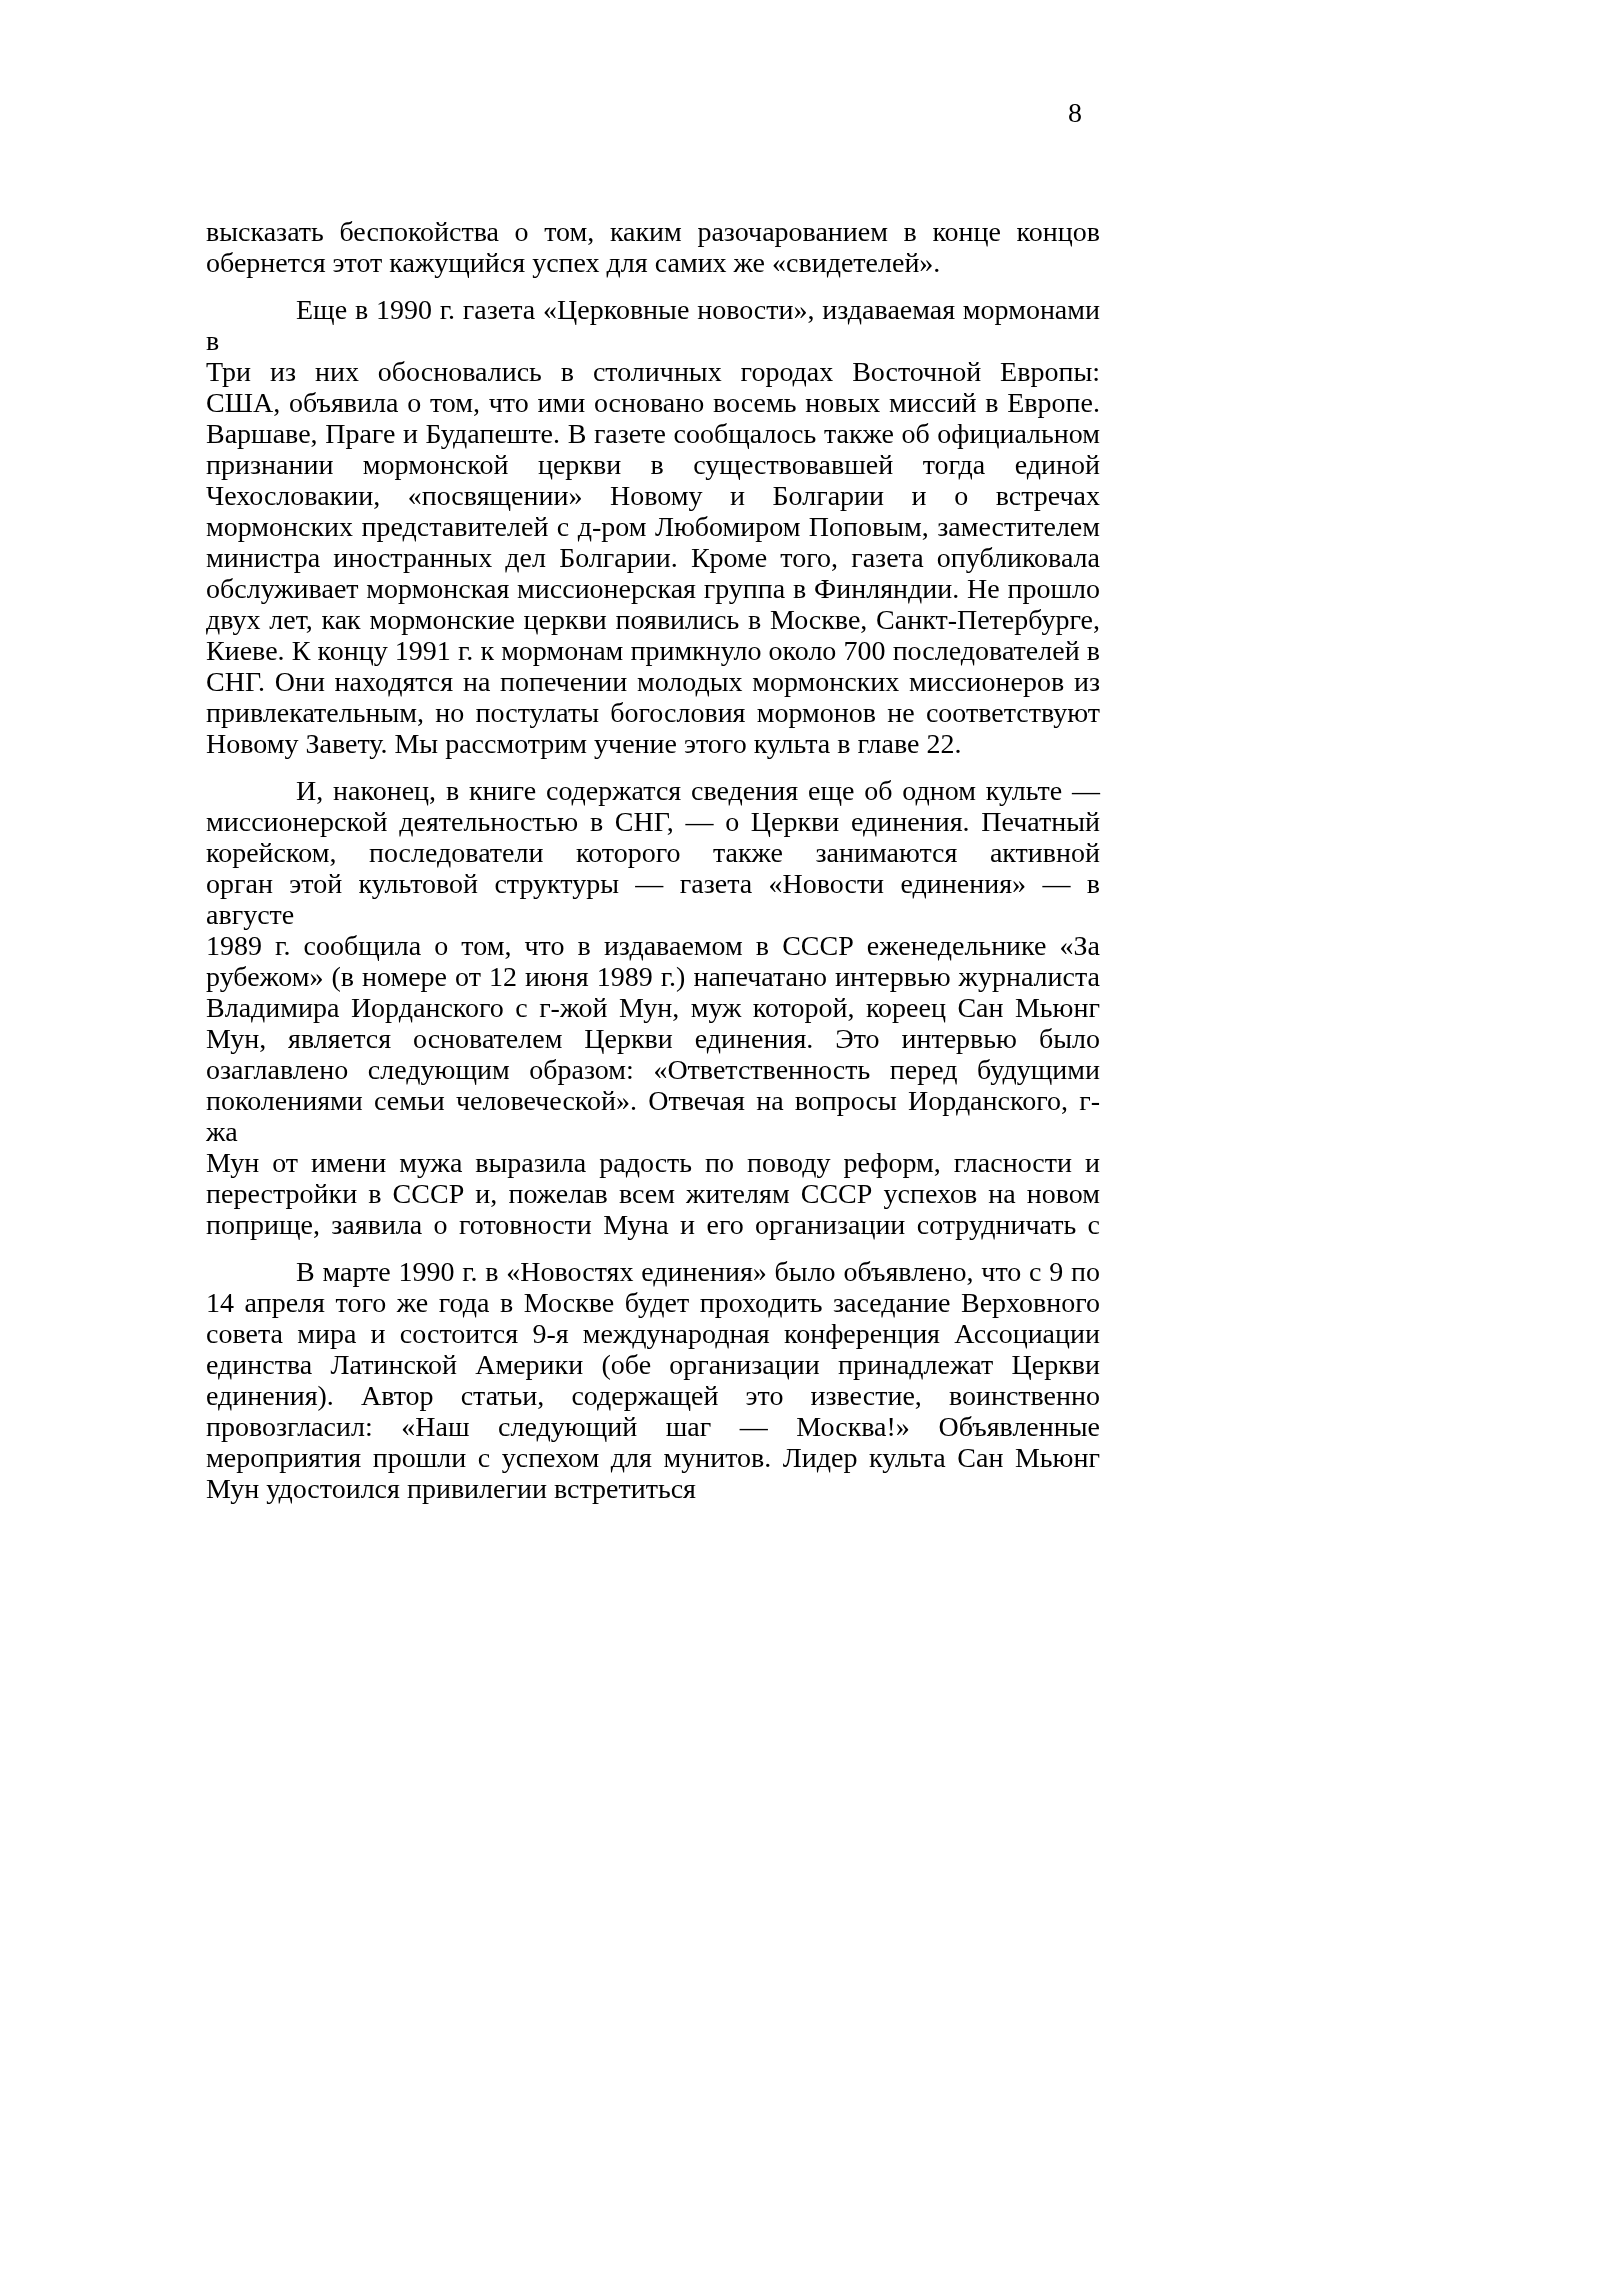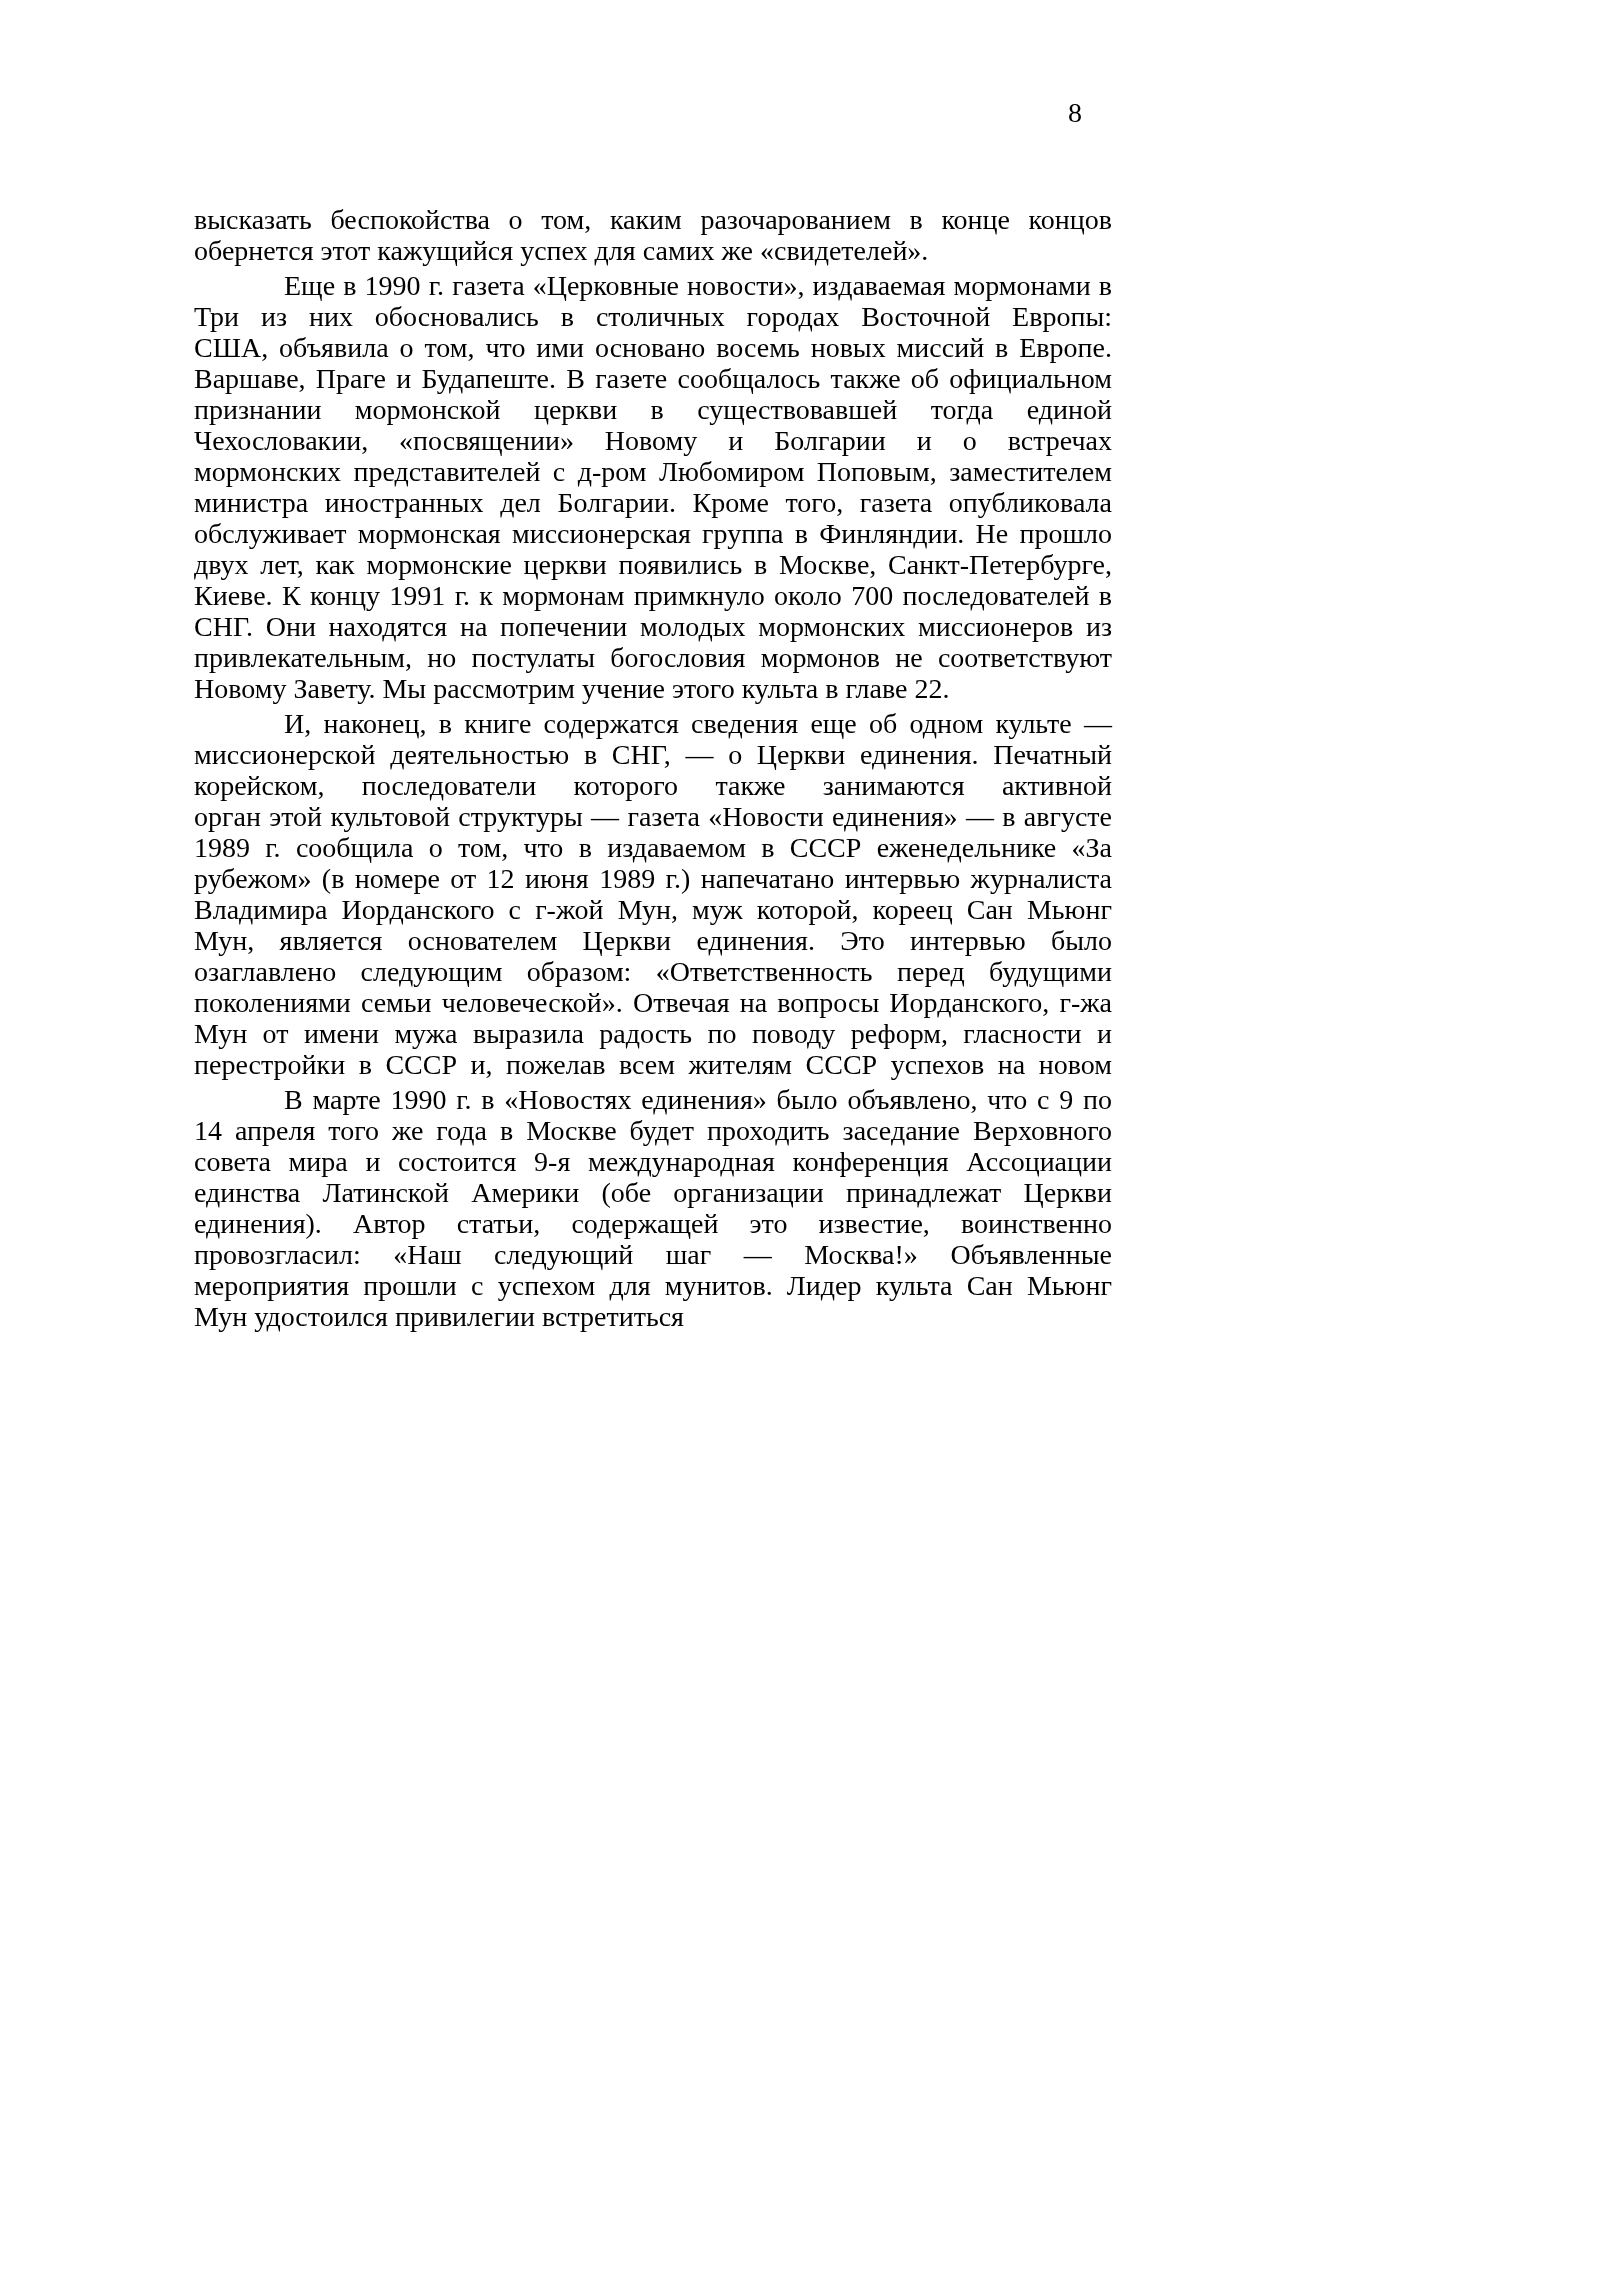--- a/index.html
+++ b/index.html
@@ -27,21 +27,21 @@
     padding-right: 34px;
     text-align: right;
   }
   .page-body {
     position: absolute;
     left: 190px;
     top: 200px;
     width: 926px;
   }
   .paragraph {
-    margin: 4px;
+    margin: 16px;
     padding: 0;
   }
   .line {
     text-align: justify;
     text-align-last: justify;
     -moz-text-align-last: justify;
     white-space: normal;
   }
   .line.indent {
     text-indent: 90px;
@@ -85,20 +85,21 @@
         <div class="line">корейском, последователи которого также занимаются активной</div>
         <div class="line">орган этой культовой структуры — газета «Новости единения» — в августе</div>
         <div class="line">1989 г. сообщила о том, что в издаваемом в СССР еженедельнике «За</div>
         <div class="line">рубежом» (в номере от 12 июня 1989 г.) напечатано интервью журналиста</div>
         <div class="line">Владимира Иорданского с г-жой Мун, муж которой, кореец Сан Мьюнг</div>
         <div class="line">Мун, является основателем Церкви единения. Это интервью было</div>
         <div class="line">озаглавлено следующим образом: «Ответственность перед будущими</div>
         <div class="line">поколениями семьи человеческой». Отвечая на вопросы Иорданского, г-жа</div>
         <div class="line">Мун от имени мужа выразила радость по поводу реформ, гласности и</div>
         <div class="line">перестройки в СССР и, пожелав всем жителям СССР успехов на новом</div>
+        <div class="line">поприще, заявила о готовности Муна и его организации сотрудничать с</div>
       </div>
       <div class="paragraph">
         <div class="line indent">В марте 1990 г. в «Новостях единения» было объявлено, что с 9 по</div>
         <div class="line">14 апреля того же года в Москве будет проходить заседание Верховного</div>
         <div class="line">совета мира и состоится 9-я международная конференция Ассоциации</div>
         <div class="line">единства Латинской Америки (обе организации принадлежат Церкви</div>
         <div class="line">единения). Автор статьи, содержащей это известие, воинственно</div>
         <div class="line">провозгласил: «Наш следующий шаг — Москва!» Объявленные</div>
         <div class="line">мероприятия прошли с успехом для мунитов. Лидер культа Сан Мьюнг</div>
         <div class="line para-end">Мун удостоился привилегии встретиться</div>

